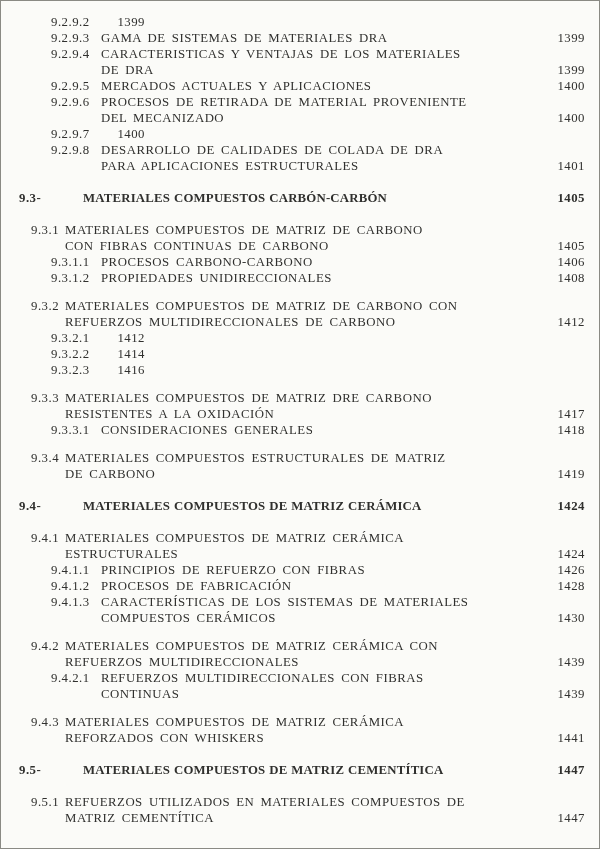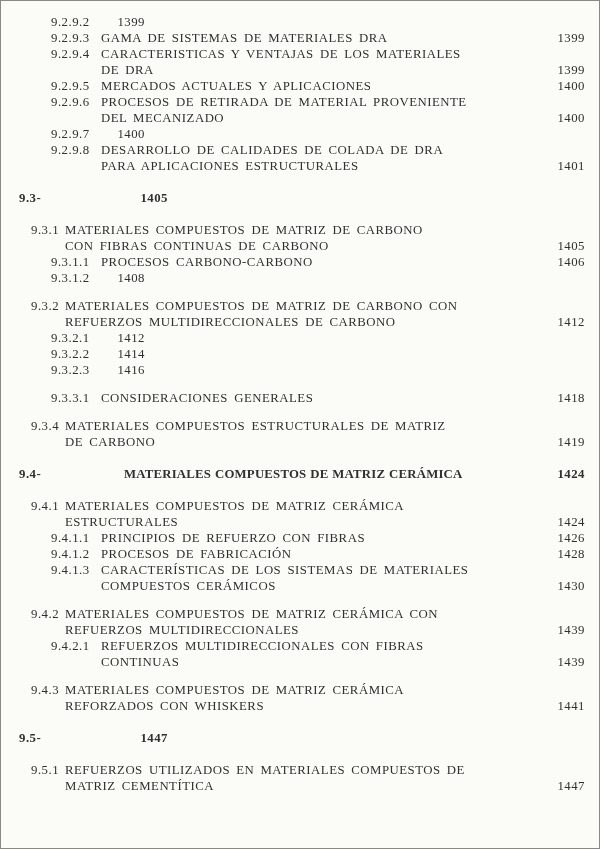--- a/index.html
+++ b/index.html
@@ -41,21 +41,21 @@
     flex:none;
     min-width:44px;
     text-align:right;
     white-space:nowrap;
   }
   
   .row.subsection{padding-left:50px;}
   .row.subsection .num{width:50px;}
   .row.section{padding-left:30px;}
   .row.section .num{width:34px;}
-  .row.chapter{padding-left:18px;font-weight:bold;gap:41px;}
+  .row.chapter{padding-left:18px;font-weight:bold;}
   .row.chapter .num{width:64px;}
   .row.chapter .title{letter-spacing:0.2px;word-spacing:0.5px;}
 </style>
 </head>
 <body>
 
 <main class="page">
   <div class="toc" id="toc">
       <div class="group before-chapter">
         <div class="row subsection">
@@ -91,37 +91,39 @@
         <div class="row subsection">
           <span class="num">9.2.9.8</span>
           <span class="title">DESARROLLO DE CALIDADES DE COLADA DE DRA
 PARA APLICACIONES ESTRUCTURALES</span>
           <span class="pageno">1401</span>
         </div>
       </div>
       <div class="group chapter-group">
         <div class="row chapter">
           <span class="num">9.3-</span>
+          <span class="title">MATERIALES COMPUESTOS CARBÓN-CARBÓN</span>
           <span class="pageno">1405</span>
         </div>
       </div>
       <div class="group">
         <div class="row section">
           <span class="num">9.3.1</span>
           <span class="title">MATERIALES COMPUESTOS DE MATRIZ DE CARBONO
 CON FIBRAS CONTINUAS DE CARBONO</span>
           <span class="pageno">1405</span>
         </div>
         <div class="row subsection">
           <span class="num">9.3.1.1</span>
           <span class="title">PROCESOS CARBONO-CARBONO</span>
           <span class="pageno">1406</span>
         </div>
         <div class="row subsection">
           <span class="num">9.3.1.2</span>
+          <span class="title">PROPIEDADES UNIDIRECCIONALES</span>
           <span class="pageno">1408</span>
         </div>
       </div>
       <div class="group">
         <div class="row section">
           <span class="num">9.3.2</span>
           <span class="title">MATERIALES COMPUESTOS DE MATRIZ DE CARBONO CON
 REFUERZOS MULTIDIRECCIONALES DE CARBONO</span>
           <span class="pageno">1412</span>
         </div>
@@ -132,20 +134,26 @@
         <div class="row subsection">
           <span class="num">9.3.2.2</span>
           <span class="pageno">1414</span>
         </div>
         <div class="row subsection">
           <span class="num">9.3.2.3</span>
           <span class="pageno">1416</span>
         </div>
       </div>
       <div class="group">
+        <div class="row section">
+          <span class="num">9.3.3</span>
+          <span class="title">MATERIALES COMPUESTOS DE MATRIZ DRE CARBONO
+RESISTENTES A LA OXIDACIÓN</span>
+          <span class="pageno">1417</span>
+        </div>
         <div class="row subsection">
           <span class="num">9.3.3.1</span>
           <span class="title">CONSIDERACIONES GENERALES</span>
           <span class="pageno">1418</span>
         </div>
       </div>
       <div class="group before-chapter">
         <div class="row section">
           <span class="num">9.3.4</span>
           <span class="title">MATERIALES COMPUESTOS ESTRUCTURALES DE MATRIZ
@@ -202,20 +210,21 @@
         <div class="row section">
           <span class="num">9.4.3</span>
           <span class="title">MATERIALES COMPUESTOS DE MATRIZ CERÁMICA
 REFORZADOS CON WHISKERS</span>
           <span class="pageno">1441</span>
         </div>
       </div>
       <div class="group chapter-group">
         <div class="row chapter">
           <span class="num">9.5-</span>
+          <span class="title">MATERIALES COMPUESTOS DE MATRIZ CEMENTÍTICA</span>
           <span class="pageno">1447</span>
         </div>
       </div>
       <div class="group">
         <div class="row section">
           <span class="num">9.5.1</span>
           <span class="title">REFUERZOS UTILIZADOS EN MATERIALES COMPUESTOS DE
 MATRIZ CEMENTÍTICA</span>
           <span class="pageno">1447</span>
         </div>

